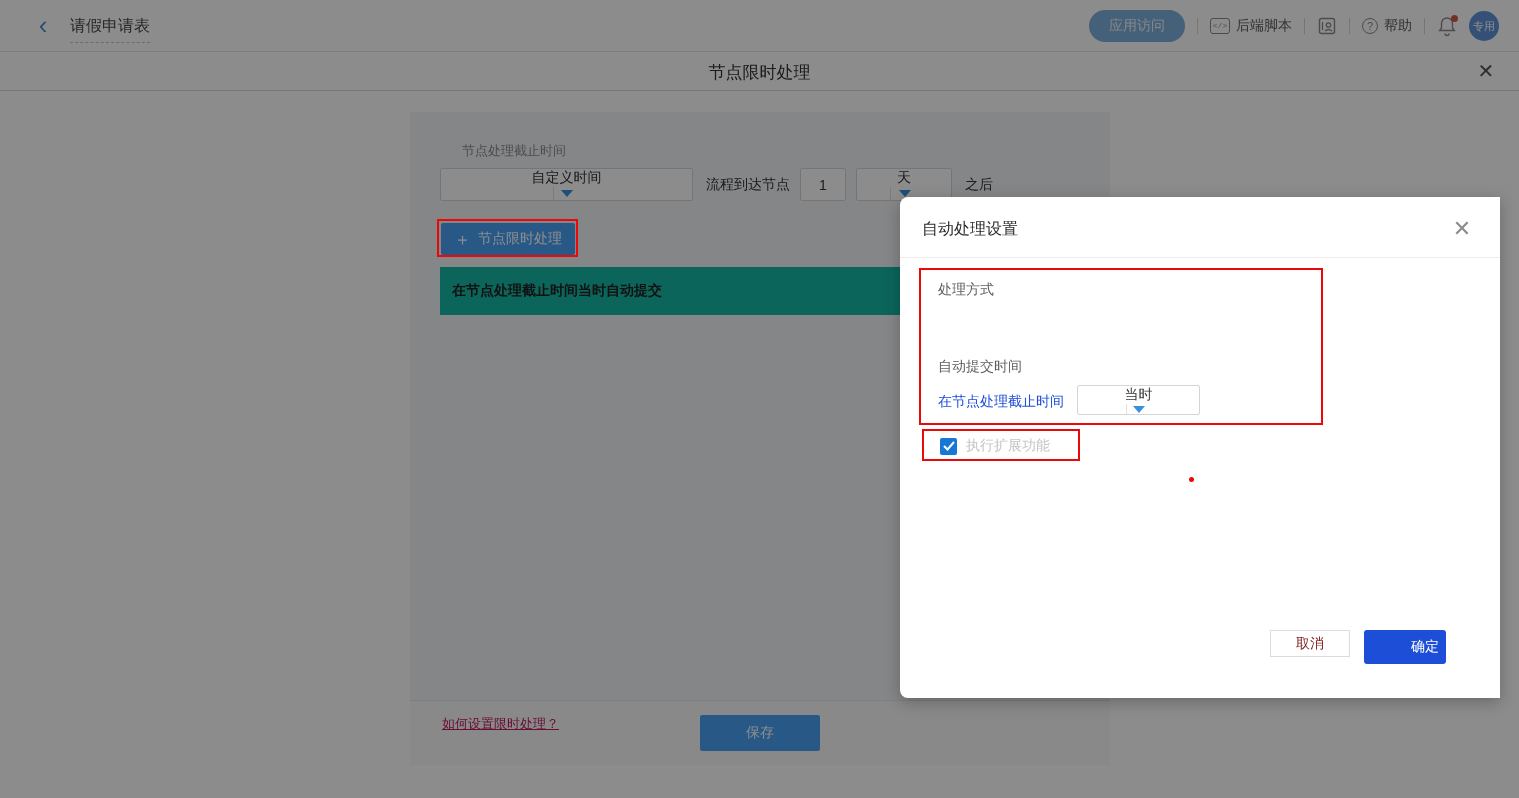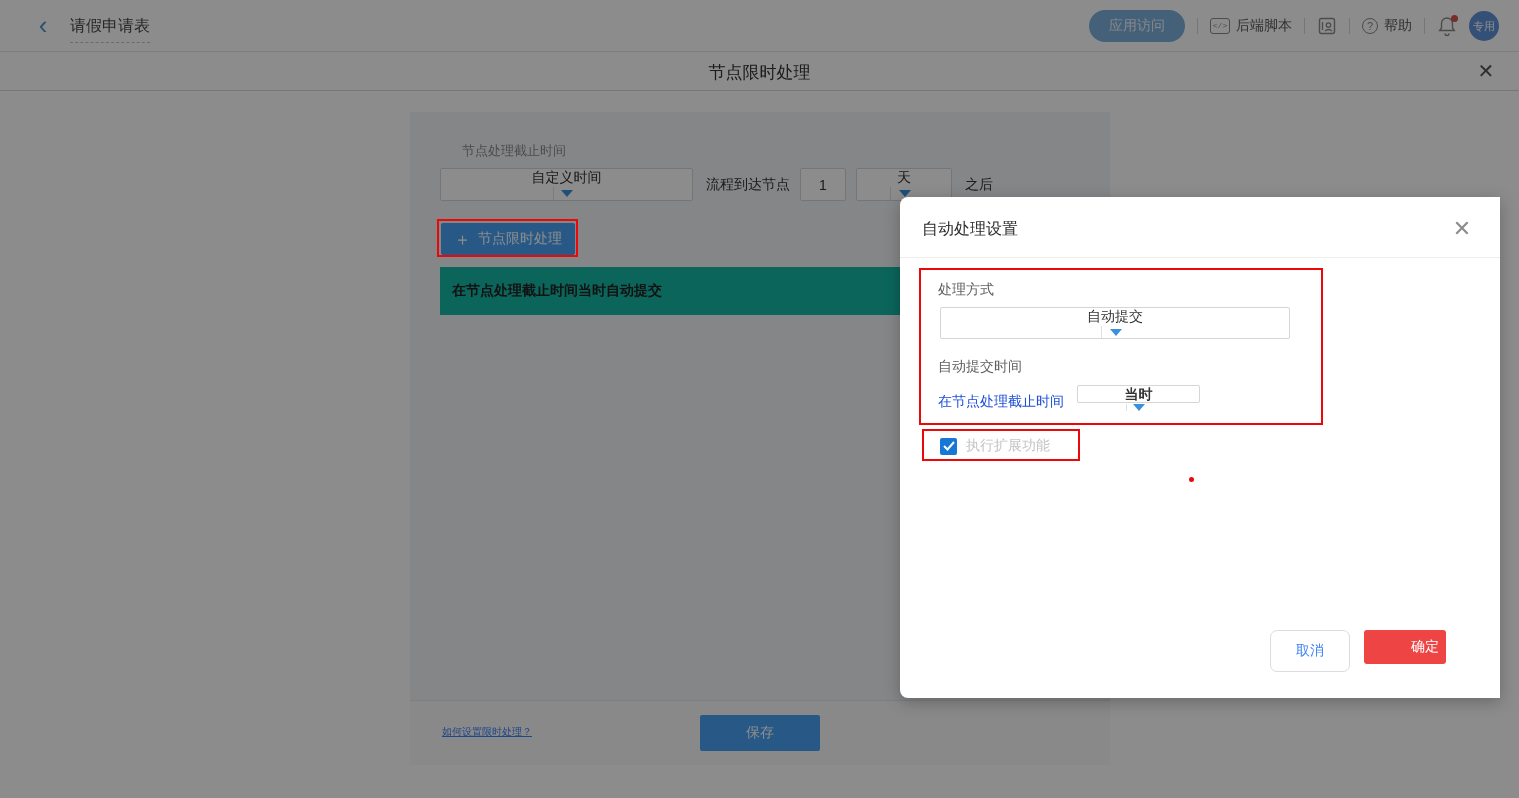--- a/index.html
+++ b/index.html
@@ -56,54 +56,54 @@
     font-family:inherit; }
   .add-btn { position:absolute; left:31px; top:111px; width:134px; height:32px;
     background:#4aa3f5; color:#fff; font-size:14px; border:none; border-radius:2px;
     display:flex; align-items:center; justify-content:center; gap:7px; cursor:pointer; }
   .add-btn .plus { font-size:17px; font-weight:400; line-height:1; }
   .rule-row { position:absolute; left:30px; top:155px; width:640px; height:48px;
     background:#14b8a6; display:flex; align-items:center; padding:0 12px; }
   .rule-row span { font-size:14px; font-weight:bold; color:#222; }
   .card-foot { position:absolute; left:0; top:588px; width:700px; height:65px;
     background:#f9fafc; border-top:1px solid #e4e7ea; }
-  .help-link { position:absolute; left:32px; top:24px; font-size:10px;
-    color:#3b82f6; text-decoration:underline; cursor:pointer; }
+  .help-link { position:absolute; left:32px; top:14px; font-size:13px;
+    color:#be185d; text-decoration:underline; cursor:pointer; }
   .save-btn { position:absolute; left:290px; top:14px; width:120px; height:36px;
     background:#4aa3f5; border:none; border-radius:2px; color:#fff; font-size:14px;
     cursor:pointer; }
 
   
   .mask { position:absolute; left:0; top:0; width:1519px; height:798px;
     background:rgba(0,0,0,0.45); z-index:10; }
 
   
   .dialog { position:absolute; left:900px; top:197px; width:600px; height:501px;
     background:#fff; border-radius:8px 0 0 8px; z-index:20;
     box-shadow:0 4px 16px rgba(0,0,0,0.25); }
   .dlg-title { position:absolute; left:22px; top:22px; font-size:16px; color:#2b2b2b; }
   .dlg-close { position:absolute; right:26px; top:20px; width:24px; height:24px;
     font-size:22px; line-height:24px; text-align:center; color:#8c8c8c; cursor:pointer; }
   .dlg-divider { position:absolute; left:0; top:60px; width:600px; height:1px;
     background:#ededed; }
   .dlg-label { position:absolute; font-size:14px; color:#5f5f5f; }
   .sel-method { position:absolute; left:40px; top:110px; width:350px; }
   .time-row-txt { position:absolute; left:38px; top:196px; font-size:14px; color:#1d4ed8; }
-  .sel-time { position:absolute; left:177px; top:188px; width:123px; height:18px;font-weight:bold; }
+  .sel-time { position:absolute; left:177px; top:188px; width:123px; height:30px; }
   .sel-time .arrow-zone { width:26px; }
   .chk-row { position:absolute; left:40px; top:240px; display:flex;
     align-items:center; gap:9px; }
   .checkbox { width:17px; height:17px; background:#1677d6; border-radius:2px;
     display:flex; align-items:center; justify-content:center; cursor:pointer; }
   .chk-label { font-size:14px; color:#c4c4c4; }
-  .dlg-cancel { position:absolute; left:370px; top:433px; width:80px; height:42px;
-    background:#fff; border:1px solid #dcdcdc; border-radius:7px; font-size:14px;
-    color:#3b82f6; cursor:pointer; }
+  .dlg-cancel { position:absolute; left:370px; top:433px; width:80px; height:27px;
+    background:#fff; border:1px solid #dcdcdc; border-radius:0; font-size:14px;
+    color:#7f1d1d; cursor:pointer; }
   .dlg-confirm { position:absolute; left:464px; top:433px; width:82px; height:34px;
-    background:#ef4444; border:none; border-radius:3px; font-size:14px; color:#fff;
+    background:#1d4ed8; border:none; border-radius:3px; font-size:14px; color:#fff;
     cursor:pointer;padding-left:40px; }
 
   
   .anno { position:absolute; border:2px solid #ec0808; z-index:30; pointer-events:none; }
   .anno-dot { position:absolute; width:5px; height:5px; border-radius:50%;
     background:#ec0808; z-index:30; }
   #anno1 { left:437px; top:219px; width:141px; height:38px; }
   #anno2 { left:919px; top:268px; width:404px; height:157px; }
   #anno3 { left:922px; top:429px; width:158px; height:32px; }
   #anno-dot { left:1189px; top:477px; }
@@ -192,26 +192,20 @@
 
 <div class="mask"></div>
 
 <div class="dialog">
   <div class="dlg-title">自动处理设置</div>
   <div class="dlg-close">✕</div>
   <div class="dlg-divider"></div>
 
   <div class="dlg-label" style="left:38px; top:283px; position:absolute; top:84px;">处理方式</div>
 
-  <div class="select sel-method" style="height:32px;">
-    <span class="val">自动提交</span>
-    <span class="arrow-zone">
-        <span class="tri"></span>
-      </span>
-  </div>
 
   <div class="dlg-label" style="position:absolute; left:38px; top:161px;">自动提交时间</div>
 
   <span class="time-row-txt">在节点处理截止时间</span>
   <div class="select sel-time">
     <span class="val">当时</span>
     <span class="arrow-zone">
         <span class="tri"></span>
       </span>
   </div>

